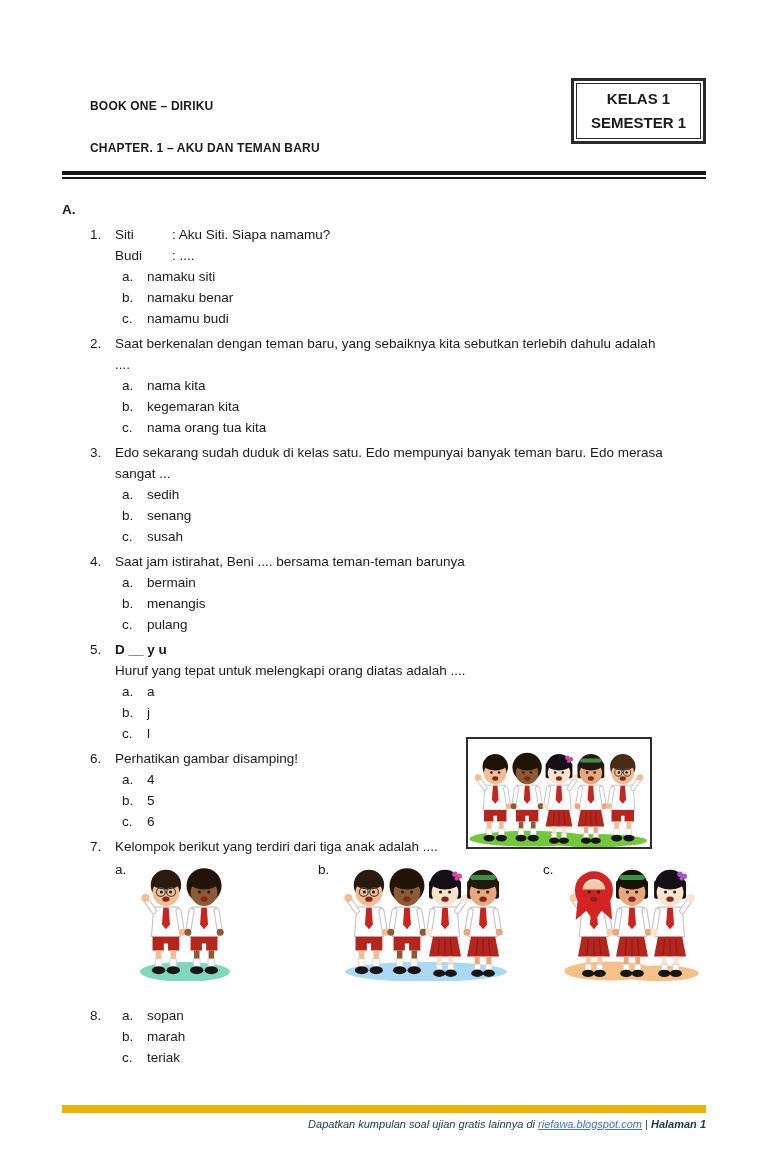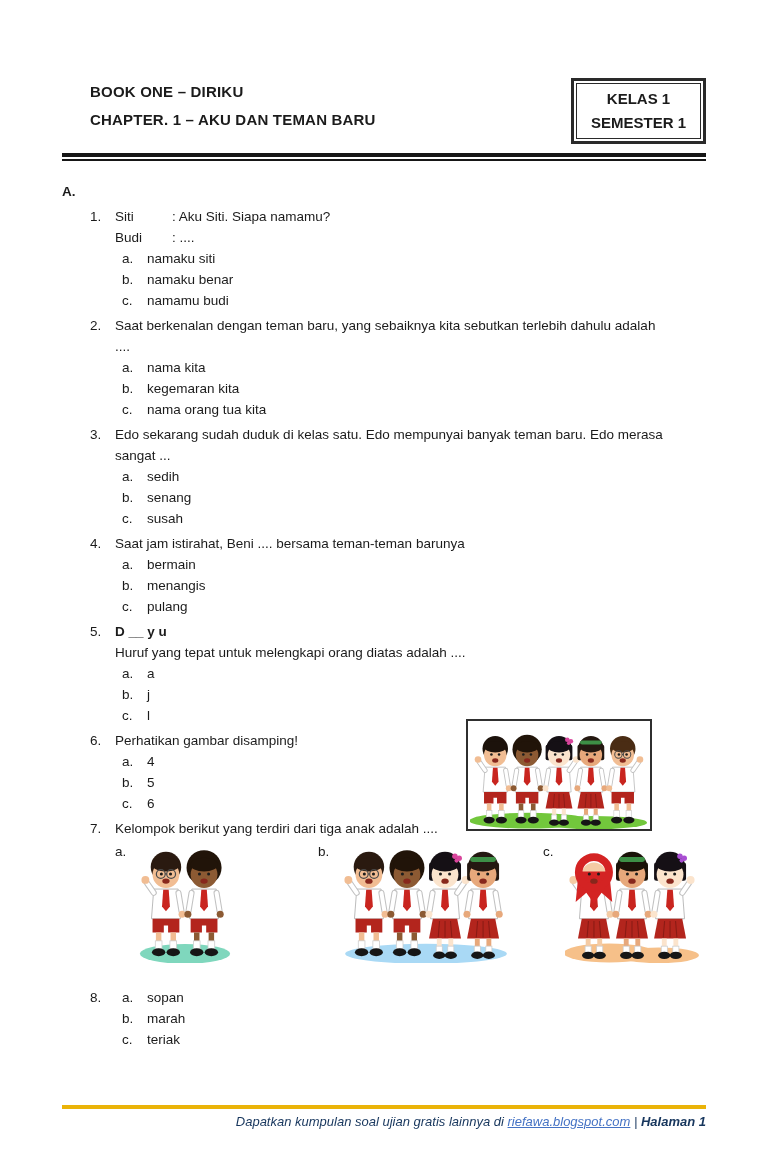--- a/index.html
+++ b/index.html
@@ -1,21 +1,21 @@
 <!DOCTYPE html>
 <html><head>
 <meta charset="utf-8">
 <style>
   html,body{margin:0;padding:0;background:#fff;}
   .page{position:relative;width:768px;height:1175px;background:#fff;overflow:hidden;
         font-family:"Liberation Sans",sans-serif;color:#1b1b1b;}
   
   .header{display:flex;justify-content:space-between;align-items:flex-start;padding:78px 62px 0 62px;}
   .titles{margin-left:28px;}
-  .title{font-size:15px;font-weight:bold;line-height:28px;letter-spacing:.2px;}
+  .title{font-size:12px;font-weight:bold;line-height:28px;letter-spacing:.2px;margin-top:14px;}
   .badge-outer{border:3px solid #2a2a2a;padding:2px;background:#fff;margin-left:36px;}
   .badge-inner{border:1px solid #2a2a2a;padding:3px 14px;text-align:center;}
   .badge-line{font-size:15px;font-weight:bold;line-height:24px;white-space:nowrap;}
   .rule{margin:9px 62px 0 62px;height:2px;border-top:4px solid #161616;border-bottom:2px solid #161616;}
   
   .section{display:flex;margin:23px 62px 0 62px;}
   .section-label{width:28px;font-weight:bold;font-size:13.5px;flex-shrink:0;}
   .section-text{font-weight:bold;font-size:13.5px;text-decoration:underline;}
   
   .questions{margin:7px 62px 0 90px;font-size:13.5px;line-height:21px;}
@@ -32,22 +32,22 @@
   .q6-img{position:absolute;right:54px;top:-11px;width:186px;height:112px;border:2px solid #2f2f2f;
           box-sizing:border-box;background:#fff;display:flex;align-items:flex-end;justify-content:center;}
   
   .figs{position:relative;height:142px;margin-top:2px;}
   .fig{position:absolute;top:0;display:flex;align-items:flex-start;}
   .fig-a{left:0;}
   .fig-b{left:203px;}
   .fig-c{left:428px;}
   .fig-letter{width:22px;font-size:13.5px;flex-shrink:0;}
   
-  .footer{position:absolute;left:62px;right:62px;top:1105px;border-top:4px solid #eab308;
-          padding-top:5px;text-align:right;font-size:13px;font-style:italic;color:#17365d;}
+  .footer{position:absolute;left:62px;right:62px;top:1105px;border-top:8px solid #eab308;
+          padding-top:5px;text-align:right;font-size:11px;font-style:italic;color:#17365d;}
   .footer a{color:#4472c4;text-decoration:underline;cursor:pointer;}
   .footer .pg{font-weight:bold;color:#17365d;}
 </style>
 </head>
 <body>
 
 <div class="page">
 
   <div class="header">
     <div class="titles">

